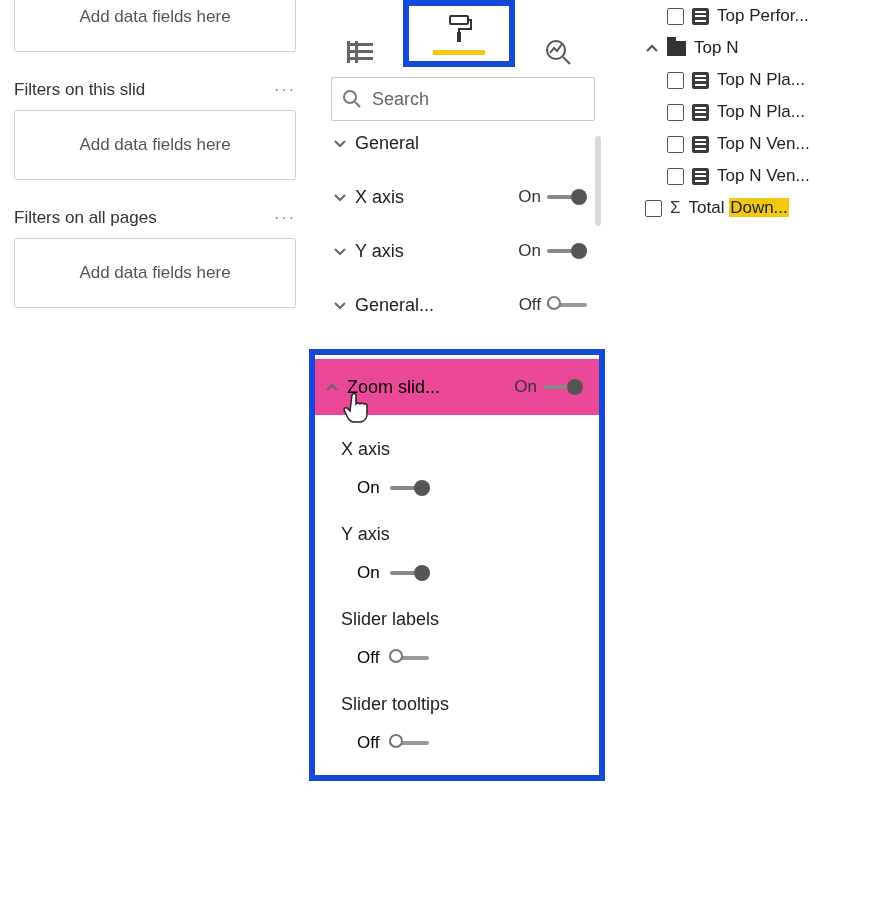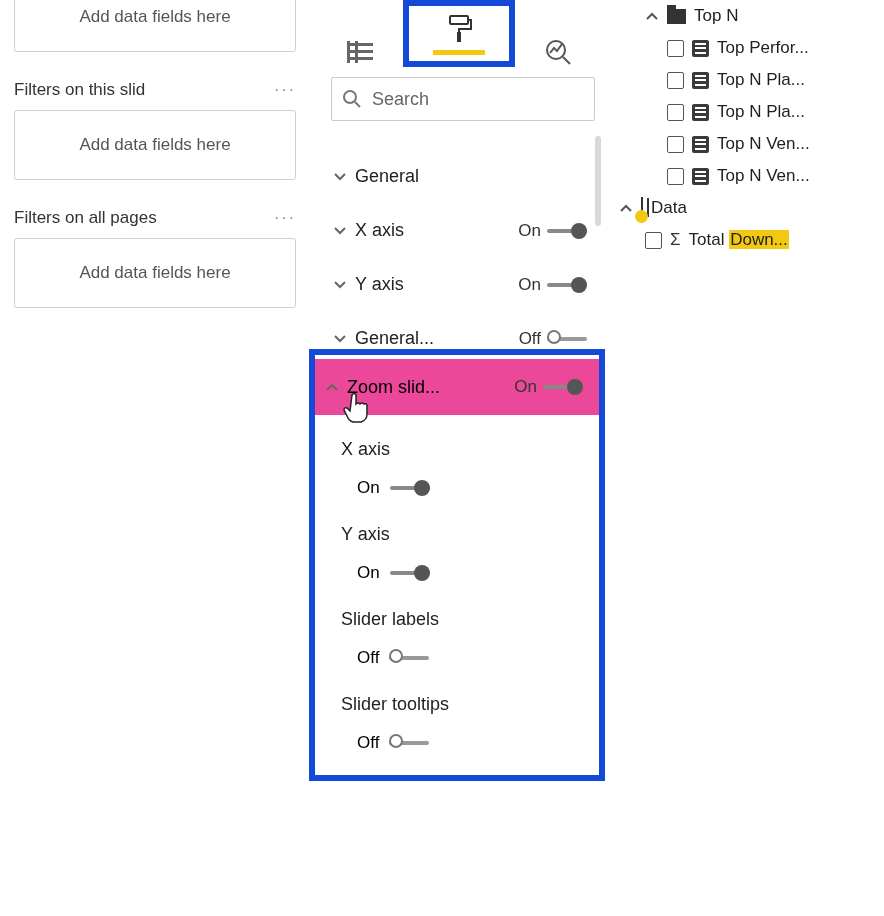--- a/index.html
+++ b/index.html
@@ -15,21 +15,21 @@
 
   
   .tabbar { display: flex; align-items: flex-end; gap: 28px; padding: 6px 18px 10px 22px; }
   .tab-icon { width: 30px; height: 30px; display: flex; align-items: center; justify-content: center; color: #444; }
   .paint-tab-wrap { border: 6px solid #1448d6; padding: 8px 24px 6px 24px; margin-top: -6px; background:#fff; }
   .paint-inner { display:flex; flex-direction:column; align-items:center; gap:6px; }
   .underline { width: 52px; height: 5px; background: #f2c811; }
 
   .searchbox { display:flex; align-items:center; border:1px solid #c9c9c9; border-radius:2px; height:44px; margin: 0 8px 12px 8px; padding: 0 10px; gap:10px; color:#666; font-size:18px; }
 
-  .fmt-row { display:flex; align-items:flex-end; justify-content:space-between; height:54px; padding: 0 16px 0 10px; font-size:18px; color:#222; }
+  .fmt-row { display:flex; align-items:flex-start; justify-content:space-between; height:54px; padding: 0 16px 0 10px; font-size:18px; color:#222; }
   .fmt-left { display:flex; align-items:center; gap:8px; min-width:0; }
   .fmt-label { white-space:nowrap; overflow:hidden; text-overflow:ellipsis; max-width: 140px; }
   .chev { width:14px; height:14px; display:inline-block; color:#666; flex-shrink:0; }
 
   .toggle { display:flex; align-items:center; gap:6px; font-size:17px; color:#333; }
   .switch { width:40px; height:18px; position:relative; }
   .track { position:absolute; left:0; right:0; top:7px; height:4px; background:#888; border-radius:2px; }
   .knob  { position:absolute; top:1px; width:16px; height:16px; border-radius:50%; background:#555; }
   .switch.on .knob { right:0; }
   .switch.off .knob { left:0; background:#fff; border:2px solid #777; width:14px; height:14px; top:0; }
@@ -244,64 +244,54 @@
       </div>
     </div>
   </div>
 </div>
 
 <svg class="cursor-hand" width="28" height="32" viewBox="0 0 28 32">
   <path d="M10 3 q2 -3 4 0 v9 q2 -2 4 0 q2 -2 4 0 q2 -1 3 1 v9 q0 6 -6 8 h-8 q-4 -1 -6 -6 l-3 -6 q0 -3 3 -2 l3 3 z" fill="#fff" stroke="#222" stroke-width="1.5"></path>
 </svg>
 
 <div class="col-fields">
+  <div class="field-row indent2">
+    <span class="chk"></span>
+    <span class="calc-icon"></span>
+    <span class="flabel">Top Perfor...</span>
+  </div>
+
   <div class="field-row indent1">
     <svg class="chev" viewBox="0 0 14 14">
         <path d="M2 10 l5 -5 l5 5" fill="none" stroke="#555" stroke-width="2"></path>
       </svg>
     <span class="folder-icon"></span>
     <span class="flabel">Top N</span>
   </div>
 
   <div class="field-row indent2">
     <span class="chk"></span>
     <span class="calc-icon"></span>
-    <span class="flabel">Top Perfor...</span>
-  </div>
-
-  <div class="field-row indent2">
-    <span class="chk"></span>
-    <span class="calc-icon"></span>
     <span class="flabel">Top N Pla...</span>
   </div>
   <div class="field-row indent2">
     <span class="chk"></span>
     <span class="calc-icon"></span>
     <span class="flabel">Top N Pla...</span>
   </div>
   <div class="field-row indent2">
     <span class="chk"></span>
     <span class="calc-icon"></span>
     <span class="flabel">Top N Ven...</span>
   </div>
   <div class="field-row indent2">
     <span class="chk"></span>
     <span class="calc-icon"></span>
     <span class="flabel">Top N Ven...</span>
   </div>
 
-  <div class="field-row">
-    <svg class="chev" viewBox="0 0 14 14">
-        <path d="M2 10 l5 -5 l5 5" fill="none" stroke="#555" stroke-width="2"></path>
-      </svg>
-    <span style="position:relative; display:inline-block;">
-      <span class="table-icon"></span>
-      <span class="badge-check"></span>
-    </span>
-    <span class="flabel">Data</span>
-  </div>
 
   <div class="field-row indent1">
     <span class="chk"></span>
     <span class="sigma">Σ</span>
     <span class="flabel"><span>Total </span><span class="hl">Down...</span></span>
   </div>
 </div>
 
 </body></html>

